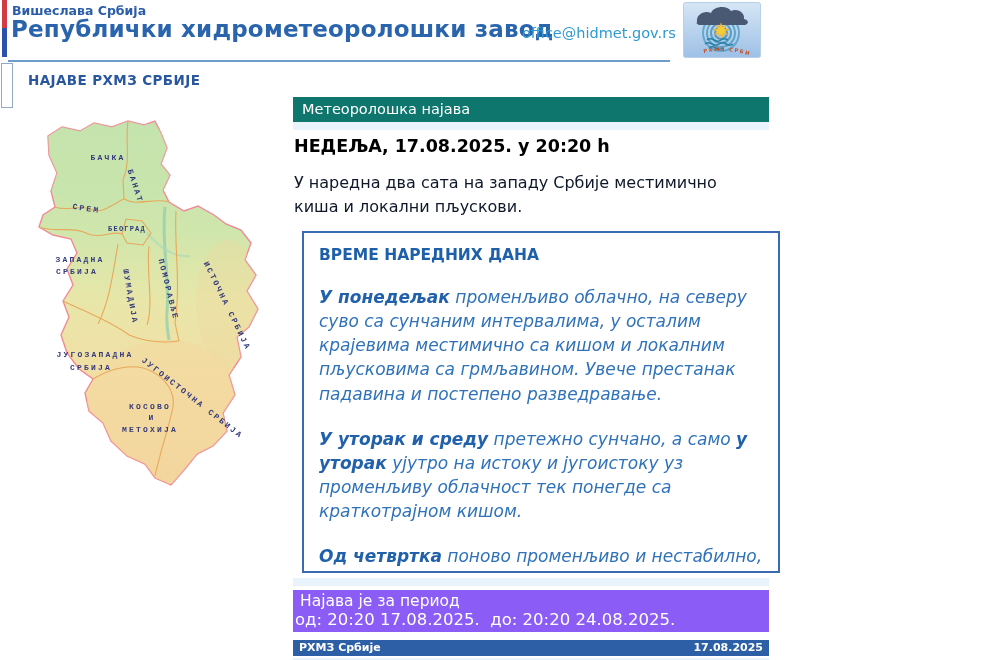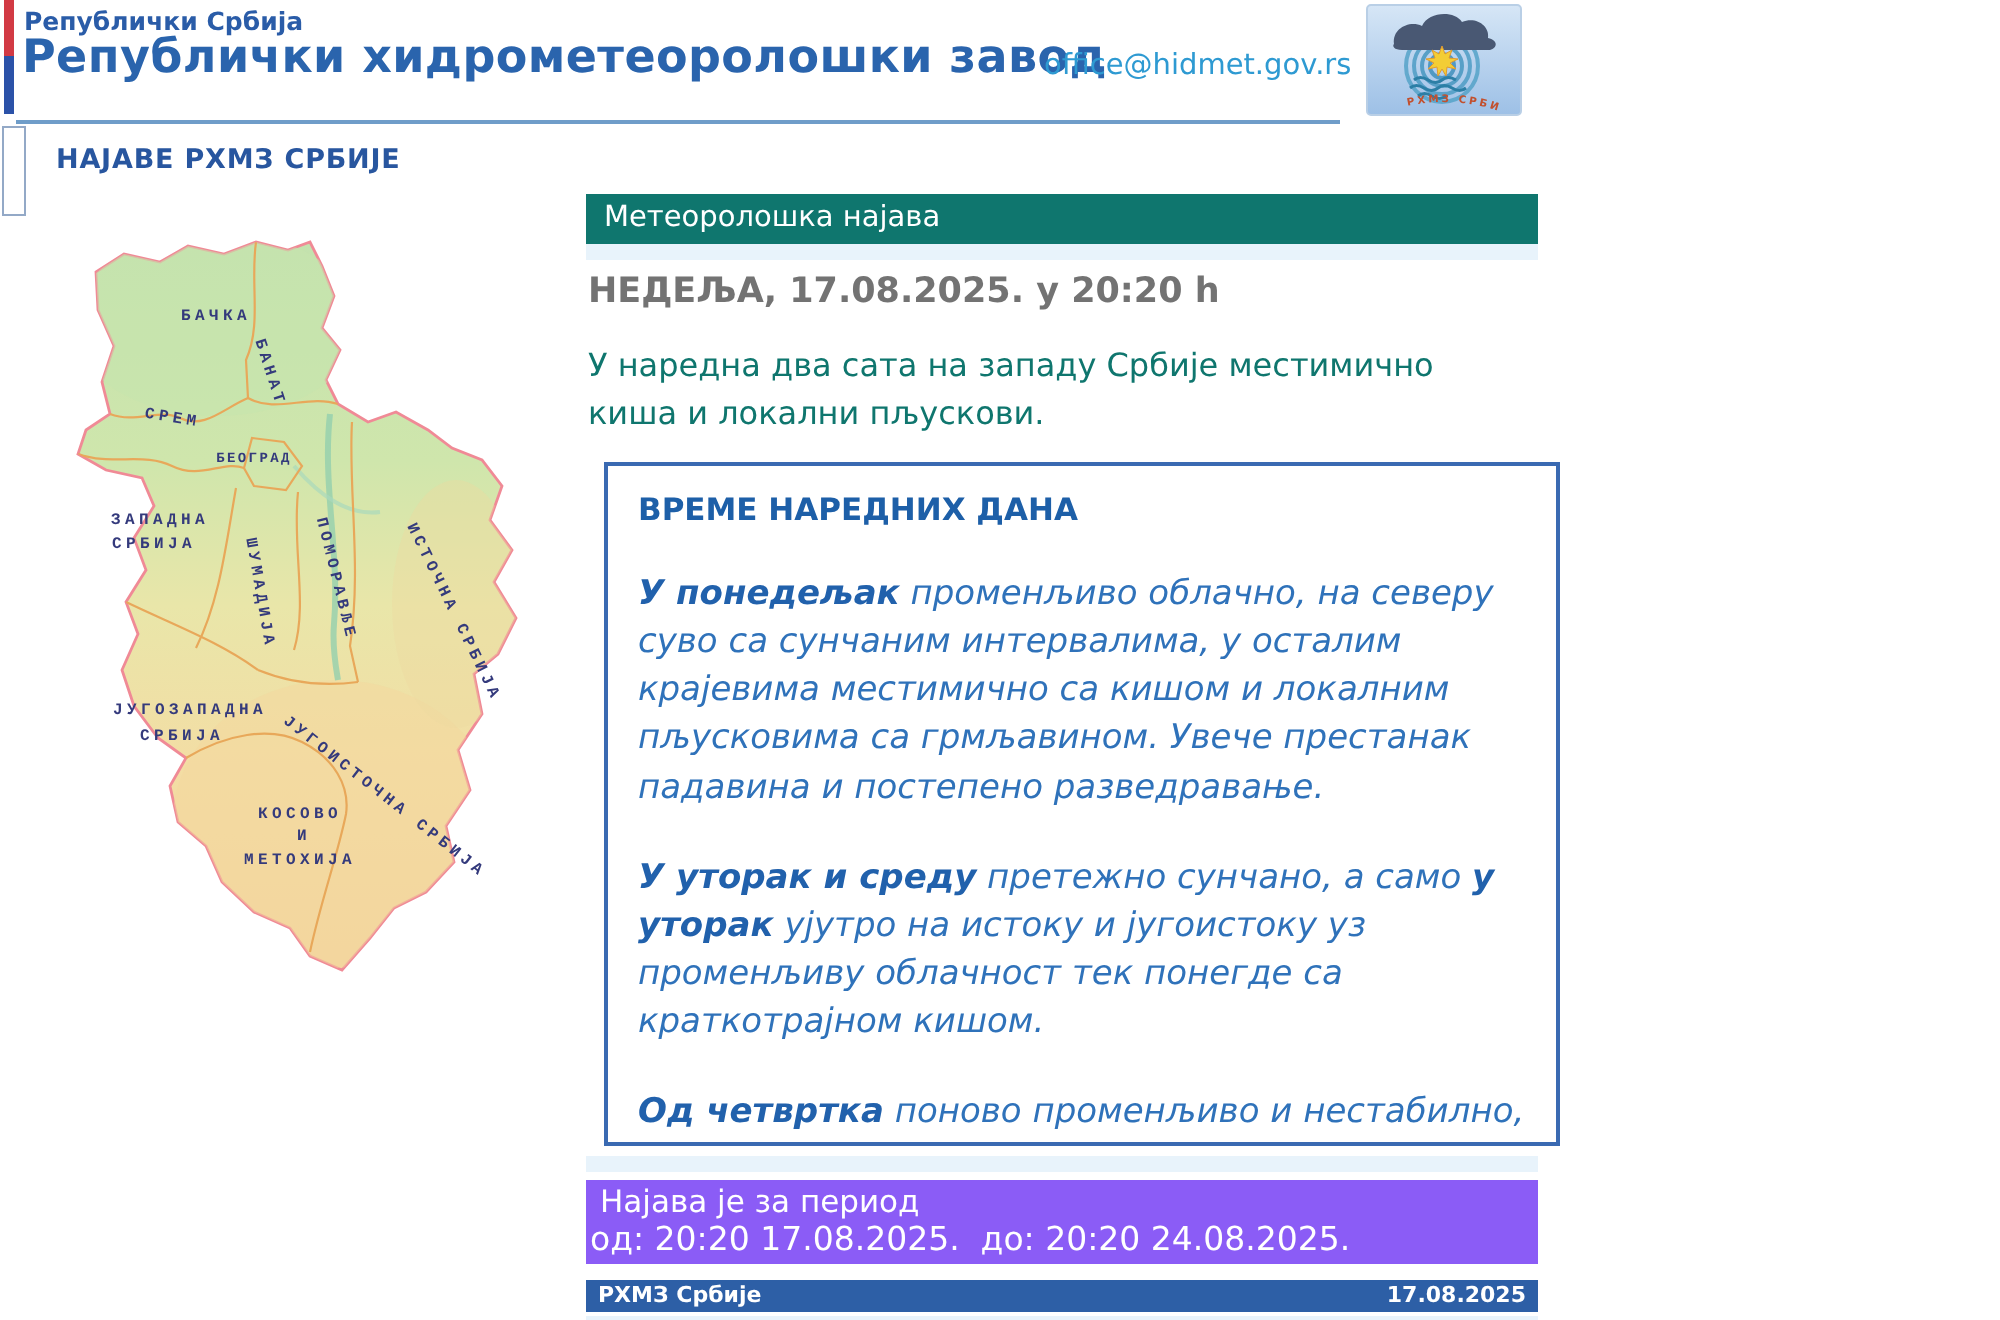--- a/index.html
+++ b/index.html
@@ -22,22 +22,22 @@
   .side-heading { position:absolute; left:28px; top:72px; font-size:13.5px; font-weight:bold; color:#28569f; letter-spacing:0.4px; }
   .map-wrap     { position:absolute; left:28px; top:112px; width:240px; height:376px;font-family:Liberation Mono, monospace; }
   .map-label    { font-weight:bold; fill:#343a7c; font-size:8px; letter-spacing:2.2px; }
   .map-label-sm { font-weight:bold; fill:#343a7c; font-size:7px; letter-spacing:1.2px; }
 
   
   .bar-title  { position:absolute; left:293px; top:97px;  width:476px; height:25px; background:#0f766e;
                 color:#fff; font-size:14.5px; line-height:25px; padding-left:9px; }
   .pale       { position:absolute; background:#e8f3fb; }
   .pale-1     { left:293px; top:122px; width:476px; height:8px; }
-  .date-head  { position:absolute; left:294px; top:136px; font-size:17.5px; font-weight:bold; color:#737373; }
-  .intro      { position:absolute; left:294px; top:171px; width:470px; font-size:16px; line-height:1.5; color:#0f766e; }
+  .date-head  { position:absolute; left:294px; top:136px; font-size:17.5px; font-weight:bold; color:#000000; }
+  .intro      { position:absolute; left:294px; top:171px; width:470px; font-size:16px; line-height:1.5; color:#0f172a; }
 
   .forecast-box { position:absolute; left:302px; top:231px; width:478px; height:342px;
                   border:2px solid #3a6ab2; padding:13px 15px 12px 15px; overflow:hidden; }
   .forecast-box h3 { font-size:15.5px; font-weight:bold; color:#1d5fa8; }
   .forecast-box p  { margin-top:21px; font-size:17px; line-height:1.42; color:#2f72ba;font-style:italic; }
   .b { font-weight:bold; color:#2161ac; }
 
   .pale-2     { left:293px; top:578px; width:476px; height:8px; }
   .period-bar { position:absolute; left:293px; top:590px; width:476px; height:42px; background:#8b5cf6; color:#fff; }
   .period-l1  { padding:2px 0 0 7px; font-size:15.5px; }
@@ -46,21 +46,21 @@
                 font-size:11px; font-weight:bold; line-height:16px; display:flex; justify-content:space-between; padding:0 6px; }
   .pale-3     { left:293px; top:658px; width:476px; height:3px; }
 </style>
 </head>
 <body>
 
 <div class="page">
 
   <div class="flag-red"></div>
   <div class="flag-blue"></div>
-  <div class="hdr-republic">Републички Србија</div>
+  <div class="hdr-republic">Вишеслава Србија</div>
   <div class="hdr-title">Републички хидрометеоролошки завод</div>
   <span class="hdr-email">office@hidmet.gov.rs</span>
   <div class="hdr-rule"></div>
   <div class="partial-box"></div>
 
   <div class="logo-wrap">
     <svg width="78" height="56" viewBox="0 0 78 56">
       <defs>
         <linearGradient id="skyGrad" x1="0" y1="0" x2="0" y2="1">
           <stop offset="0" stop-color="#d6e6f6"></stop>

